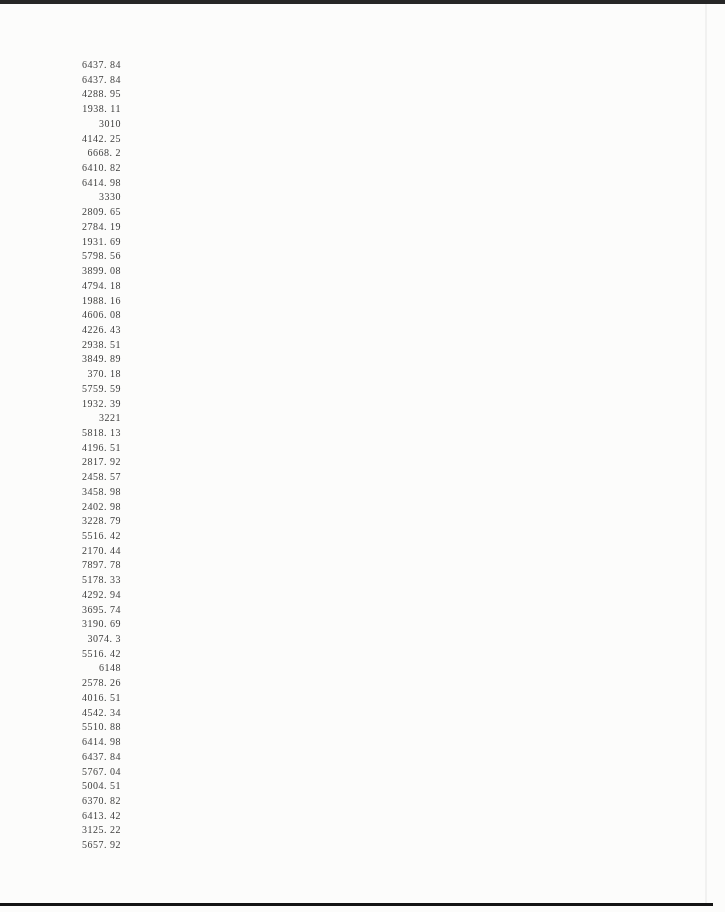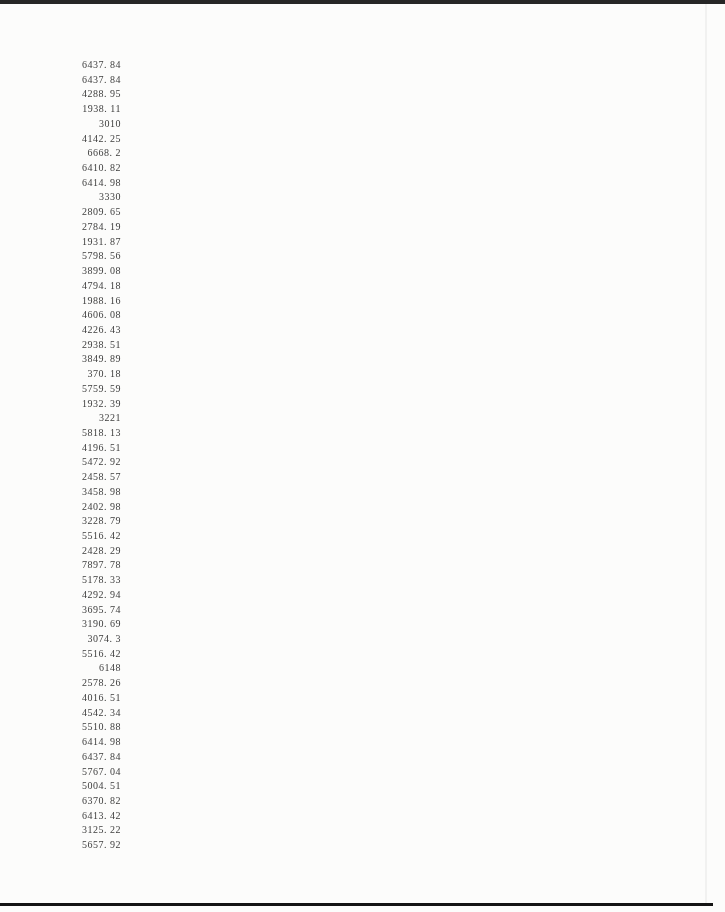--- a/index.html
+++ b/index.html
@@ -62,42 +62,42 @@
       <div class="number-row">4288. 95</div>
       <div class="number-row">1938. 11</div>
       <div class="number-row">3010</div>
       <div class="number-row">4142. 25</div>
       <div class="number-row">6668. 2</div>
       <div class="number-row">6410. 82</div>
       <div class="number-row">6414. 98</div>
       <div class="number-row">3330</div>
       <div class="number-row">2809. 65</div>
       <div class="number-row">2784. 19</div>
-      <div class="number-row">1931. 87</div>
+      <div class="number-row">1931. 69</div>
       <div class="number-row">5798. 56</div>
       <div class="number-row">3899. 08</div>
       <div class="number-row">4794. 18</div>
       <div class="number-row">1988. 16</div>
       <div class="number-row">4606. 08</div>
       <div class="number-row">4226. 43</div>
       <div class="number-row">2938. 51</div>
       <div class="number-row">3849. 89</div>
       <div class="number-row">370. 18</div>
       <div class="number-row">5759. 59</div>
       <div class="number-row">1932. 39</div>
       <div class="number-row">3221</div>
       <div class="number-row">5818. 13</div>
       <div class="number-row">4196. 51</div>
-      <div class="number-row">5472. 92</div>
+      <div class="number-row">2817. 92</div>
       <div class="number-row">2458. 57</div>
       <div class="number-row">3458. 98</div>
       <div class="number-row">2402. 98</div>
       <div class="number-row">3228. 79</div>
       <div class="number-row">5516. 42</div>
-      <div class="number-row">2428. 29</div>
+      <div class="number-row">2170. 44</div>
       <div class="number-row">7897. 78</div>
       <div class="number-row">5178. 33</div>
       <div class="number-row">4292. 94</div>
       <div class="number-row">3695. 74</div>
       <div class="number-row">3190. 69</div>
       <div class="number-row">3074. 3</div>
       <div class="number-row">5516. 42</div>
       <div class="number-row">6148</div>
       <div class="number-row">2578. 26</div>
       <div class="number-row">4016. 51</div>

